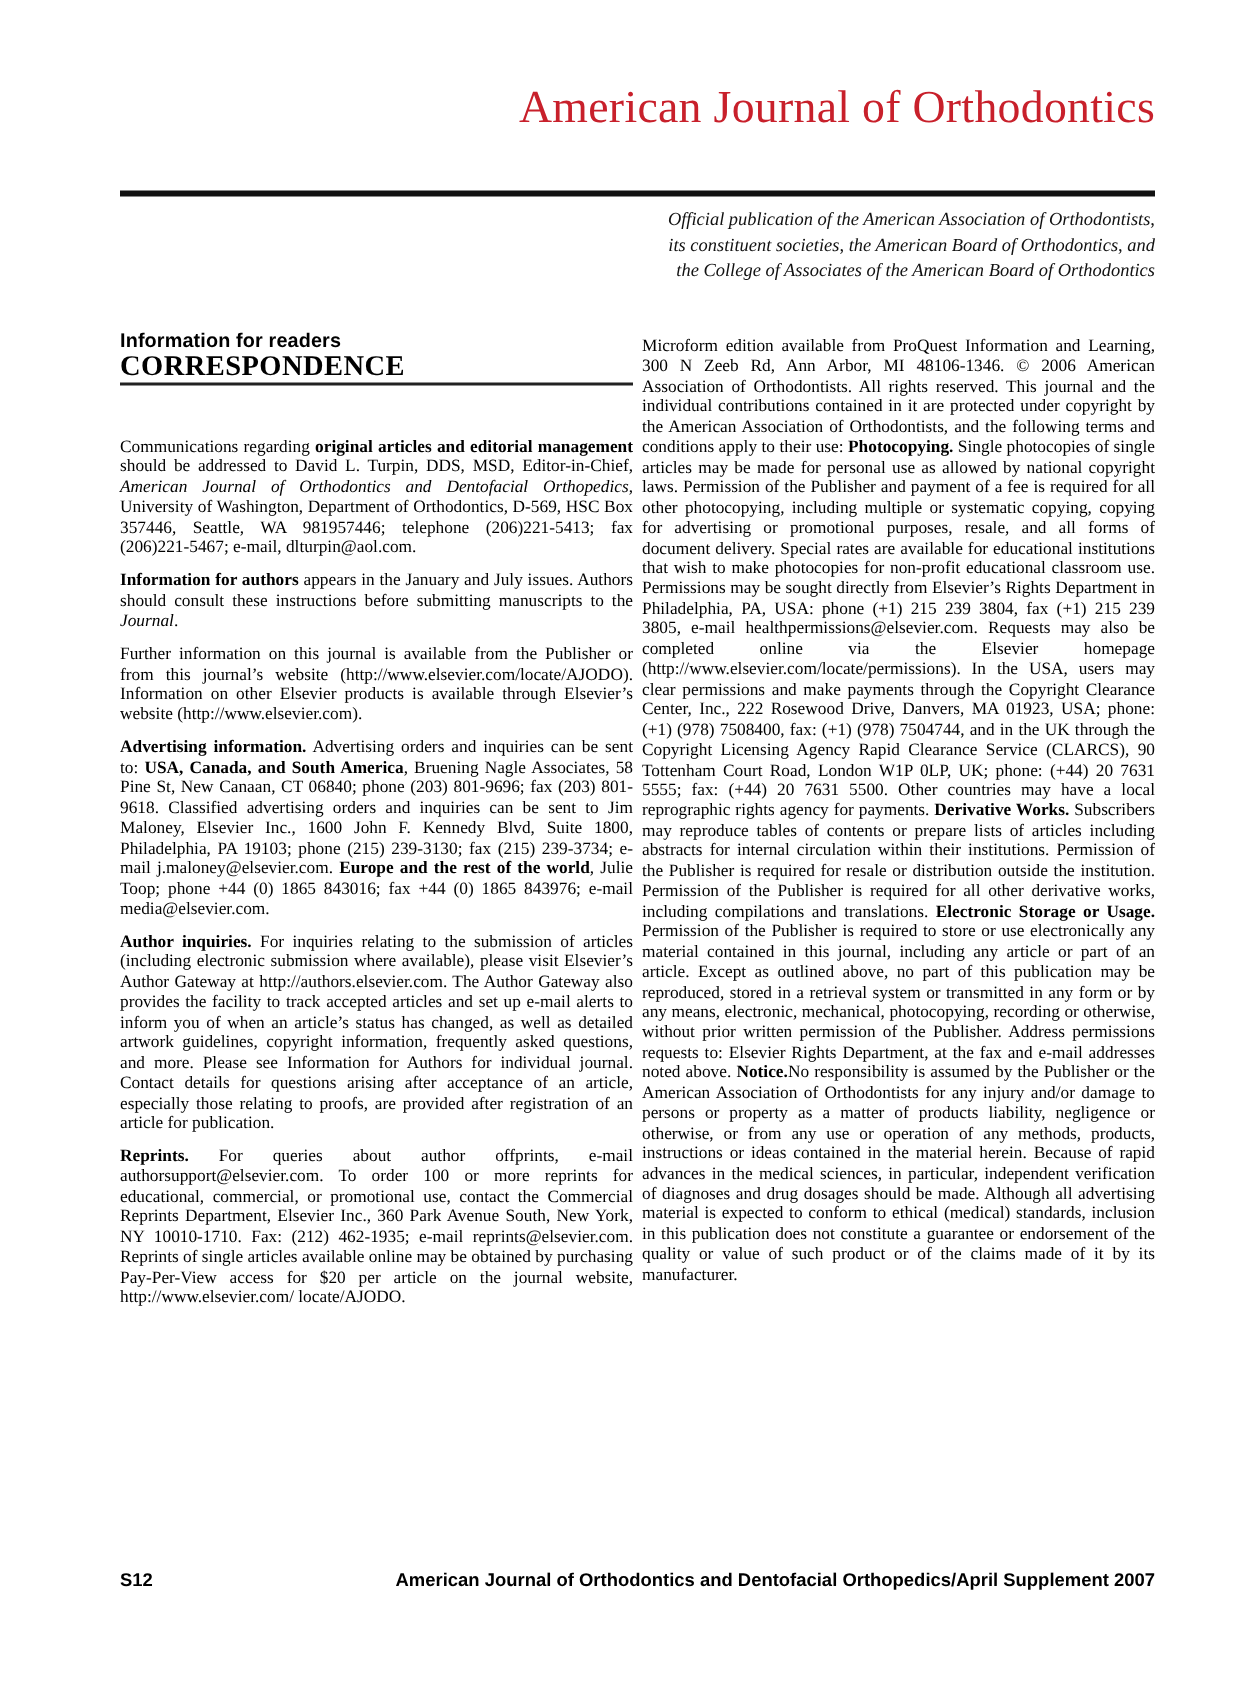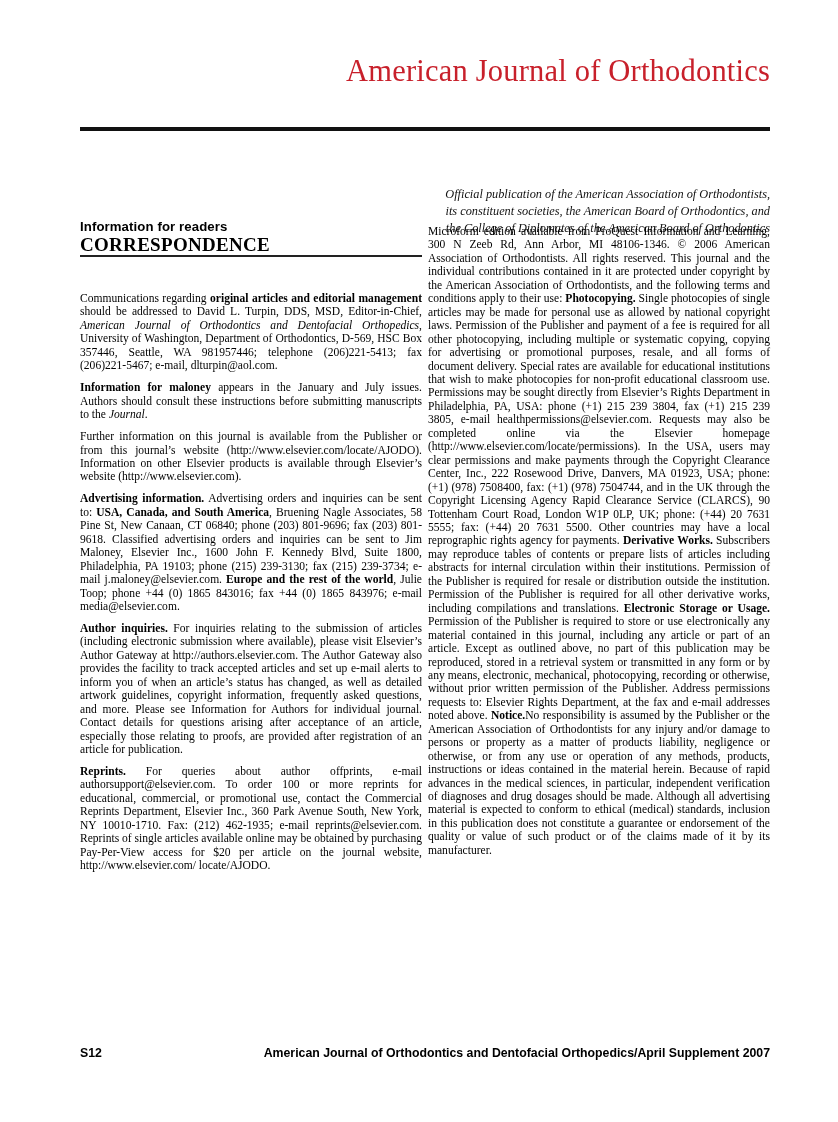--- a/index.html
+++ b/index.html
@@ -63,21 +63,20 @@
   .subtitle {
     position: absolute;
     left: 300px;
     top: 138px;
     width: 470px;
     text-align: right;
     font-style: italic;
     font-size: 12.3px;
     line-height: 17.2px;
     color: #111111;
-    margin-top: 48px;
   }
 
   
   .head-sans {
     position: absolute;
     left: 80px;
     top: 219px;
     font-family: "Liberation Sans", "DejaVu Sans", sans-serif;
     font-weight: bold;
     font-size: 13.2px;
@@ -175,32 +174,32 @@
 
   <div class="masthead">
     <div class="mast-line">American Journal of Orthodontics</div>
   </div>
 
   <div class="rule-thick"></div>
 
   <div class="subtitle">
     <div>Official publication of the American Association of Orthodontists,</div>
     <div>its constituent societies, the American Board of Orthodontics, and</div>
-    <div>the College of Diplomates of the American Board of Orthodontics</div>
+    <div>the College of Associates of the American Board of Orthodontics</div>
   </div>
 
   <div class="head-sans">Information for readers</div>
   <div class="head-serif">CORRESPONDENCE</div>
   <div class="rule-thin"></div>
 
   <div class="col col-left">
 
     <p><span>Communications regarding </span><b>original articles and editorial management</b><span> should be addressed to David L. Turpin, DDS, MSD, Editor-in-Chief, </span><i>American Journal of Orthodontics and Dentofacial Orthopedics</i><span>, University of Washington, Department of Orthodontics, D-569, HSC Box 357446, Seattle, WA 981957446; telephone (206)221-5413; fax (206)221-5467; e-mail, dlturpin@aol.com.</span></p>
 
-    <p><b>Information for maloney</b><span> appears in the January and July issues. Authors should consult these instructions before submitting manuscripts to the </span><i>Journal</i><span>.</span></p>
+    <p><b>Information for authors</b><span> appears in the January and July issues. Authors should consult these instructions before submitting manuscripts to the </span><i>Journal</i><span>.</span></p>
 
     <p>Further information on this journal is available from the Publisher or from this journal’s website (http://www.elsevier.com/locate/AJODO). Information on other Elsevier products is available through Elsevier’s website (http://www.elsevier.com).</p>
 
     <p><b>Advertising information.</b><span> Advertising orders and inquiries can be sent to: </span><b>USA, Canada, and South America</b><span>, Bruening Nagle Associates, 58 Pine St, New Canaan, CT 06840; phone (203) 801-9696; fax (203) 801-9618. Classified advertising orders and inquiries can be sent to Jim Maloney, Elsevier Inc., 1600 John F. Kennedy Blvd, Suite 1800, Philadelphia, PA 19103; phone (215) 239-3130; fax (215) 239-3734; e-mail j.maloney@elsevier.com. </span><b>Europe and the rest of the world</b><span>, Julie Toop; phone +44 (0) 1865 843016; fax +44 (0) 1865 843976; e-mail media@elsevier.com.</span></p>
 
     <p><b>Author inquiries.</b><span> For inquiries relating to the submission of articles (including electronic submission where available), please visit Elsevier’s Author Gateway at http://authors.elsevier.com. The Author Gateway also provides the facility to track accepted articles and set up e-mail alerts to inform you of when an article’s status has changed, as well as detailed artwork guidelines, copyright information, frequently asked questions, and more. Please see Information for Authors for individual journal. Contact details for questions arising after acceptance of an article, especially those relating to proofs, are provided after registration of an article for publication.</span></p>
 
 
     <p><b>Reprints.</b><span> For queries about author offprints, e-mail authorsupport@elsevier.com. To order 100 or more reprints for educational, commercial, or promotional use, contact the Commercial Reprints Department, Elsevier Inc., 360 Park Avenue South, New York, NY 10010-1710. Fax: (212) 462-1935; e-mail reprints@elsevier.com. Reprints of single articles available online may be obtained by purchasing Pay-Per-View access for $20 per article on the journal website, http://www.elsevier.com/ locate/AJODO.</span></p>
 

